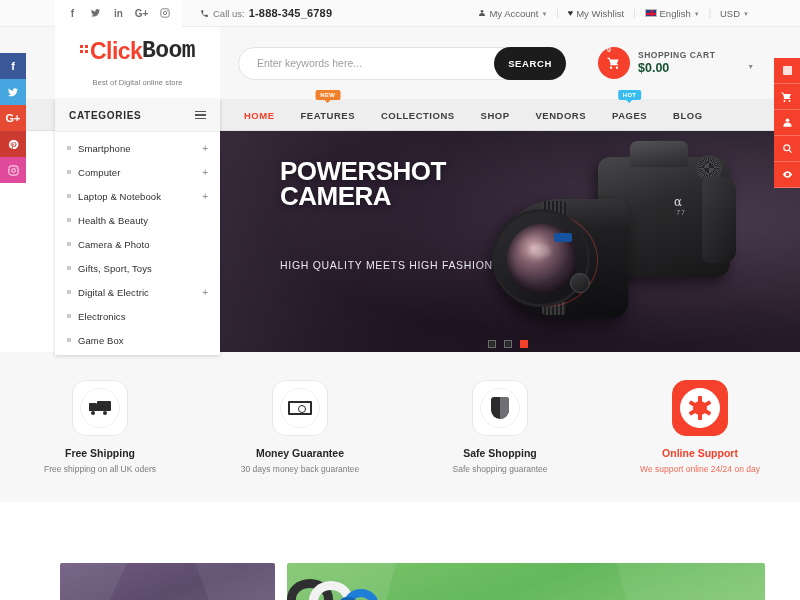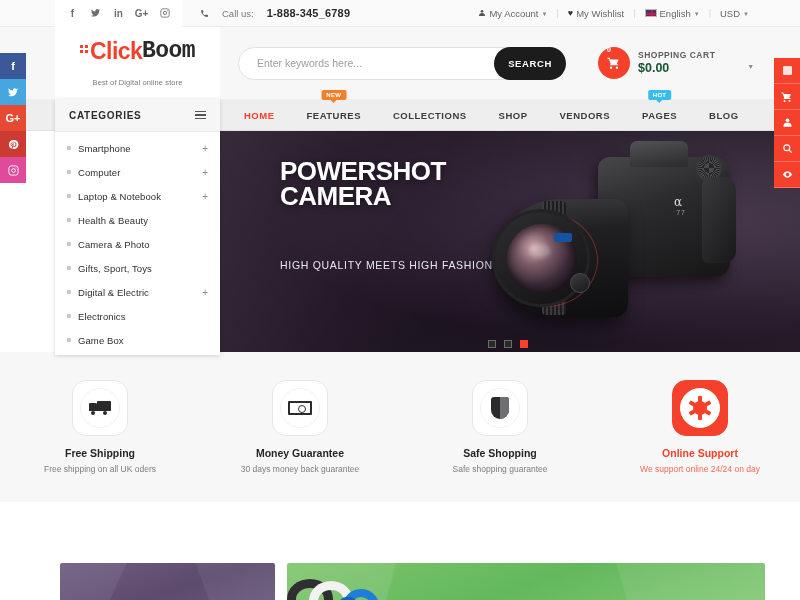--- a/index.html
+++ b/index.html
@@ -21,21 +21,21 @@
     display:flex; align-items:center; gap:0px;
     margin-left:55px; height:27px;
     background:#fff; padding:0 6px;
   }
   .topbar-social .s-ico {
     width:23px; height:27px; display:flex; align-items:center; justify-content:center;
     color:#6f6f6f; font-size:10px; font-weight:bold;
   }
   .topbar-phone {
     margin-left:18px; font-size:10.5px; color:#4a4a4a;
-    display:flex; align-items:center; gap:13px; white-space:nowrap;
+    display:flex; align-items:center; gap:4px; white-space:nowrap;
   }
   .topbar-phone .lbl { color:#7a7a7a; font-size:9.5px; }
   .topbar-phone .num { font-weight:bold; color:#2b2b2b; font-size:11px; letter-spacing:.2px; }
   .topbar-right {
     margin-left:auto; margin-right:42px;
     display:flex; align-items:center; font-size:9.5px; color:#66666b;
   }
   .tb-item { display:flex; align-items:center; gap:3px; padding:0 9px; white-space:nowrap; }
   .tb-sep { color:#d6d6d6; font-size:9px; }
   .tb-caret { font-size:6px; color:#8a8a8a; position:relative; top:1px; }
@@ -103,21 +103,21 @@
   .cart-caret { font-size:7px; color:#8e8e8e; margin-left:24px; position:relative; top:3px; }
 
   
   .navbar {
     position:absolute; left:0; top:99px; width:800px; height:32px;
     background:#eeeeee; border-bottom:1px solid #e0e0e0;
   }
   .nav-cat-spacer { position:absolute; left:55px; top:0; width:165px; height:32px; background:#f7f7f7; }
   .nav-items {
     position:absolute; left:232px; top:0; height:32px;
-    display:flex; align-items:center; gap:8px;
+    display:flex; align-items:center; gap:2px;
   }
   .nav-item {
     position:relative; padding:0 12px; height:32px; display:flex; align-items:center;
     font-size:9.5px; font-weight:bold; letter-spacing:.5px; color:#3c3c3c; cursor:pointer;
   }
   .nav-item.active { color:#f5402c; }
   .nav-badge {
     position:absolute; top:-9px; left:50%; transform:translateX(-50%);
     font-size:6px; font-weight:bold; color:#fff; padding:2px 5px; border-radius:2px;
     letter-spacing:.3px; white-space:nowrap;

